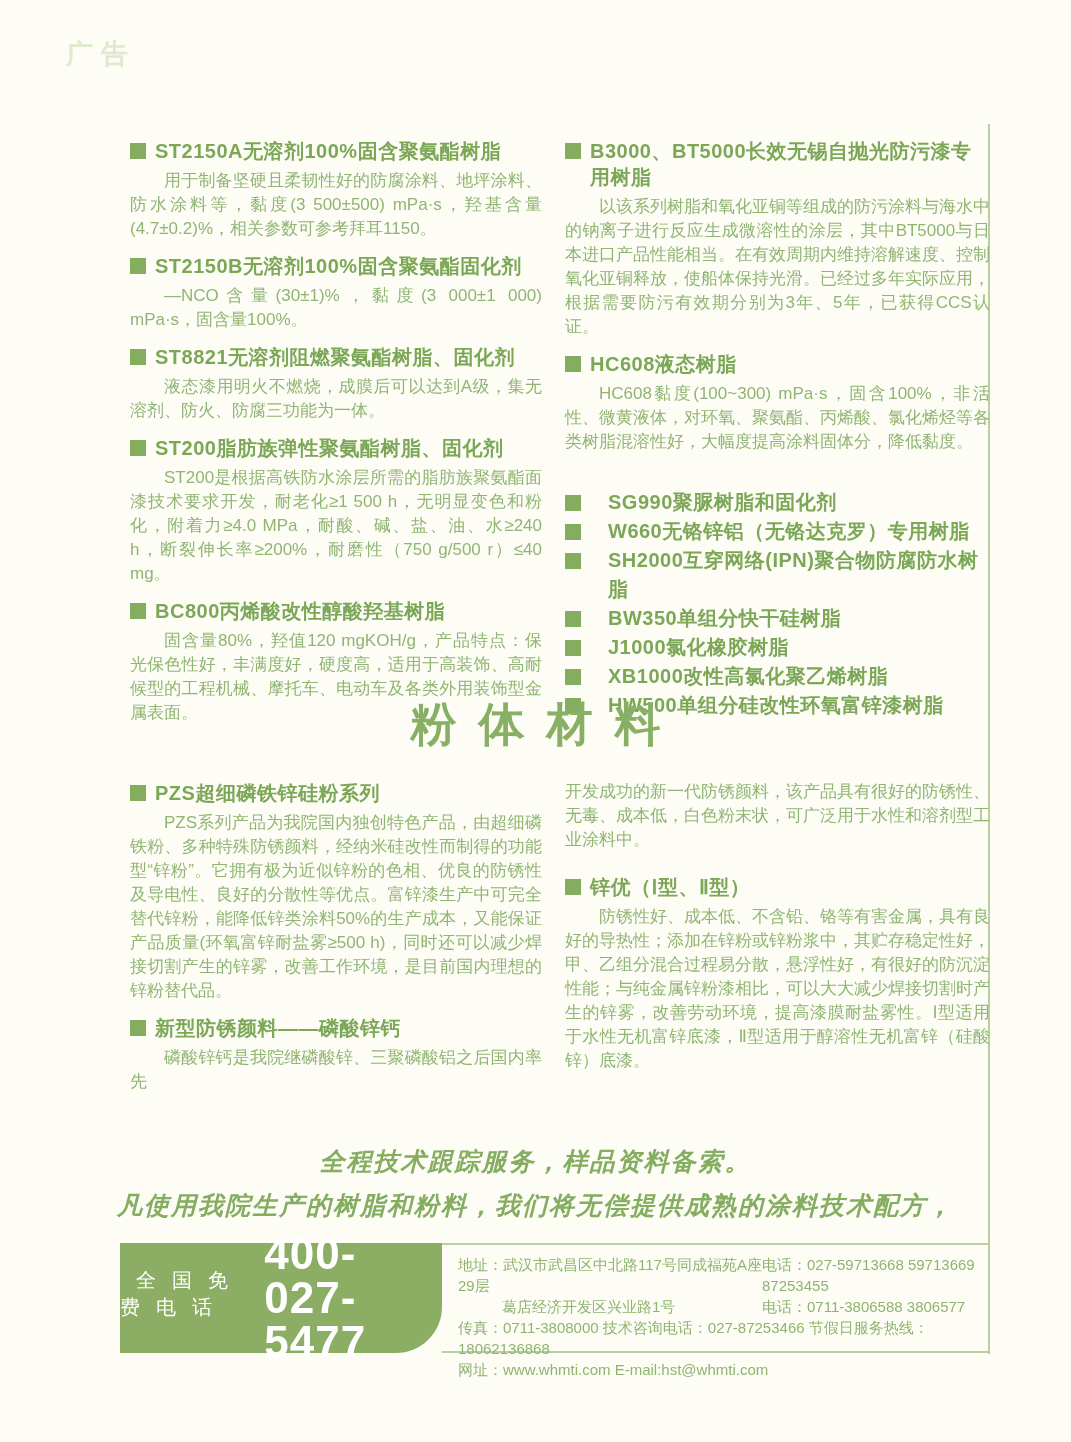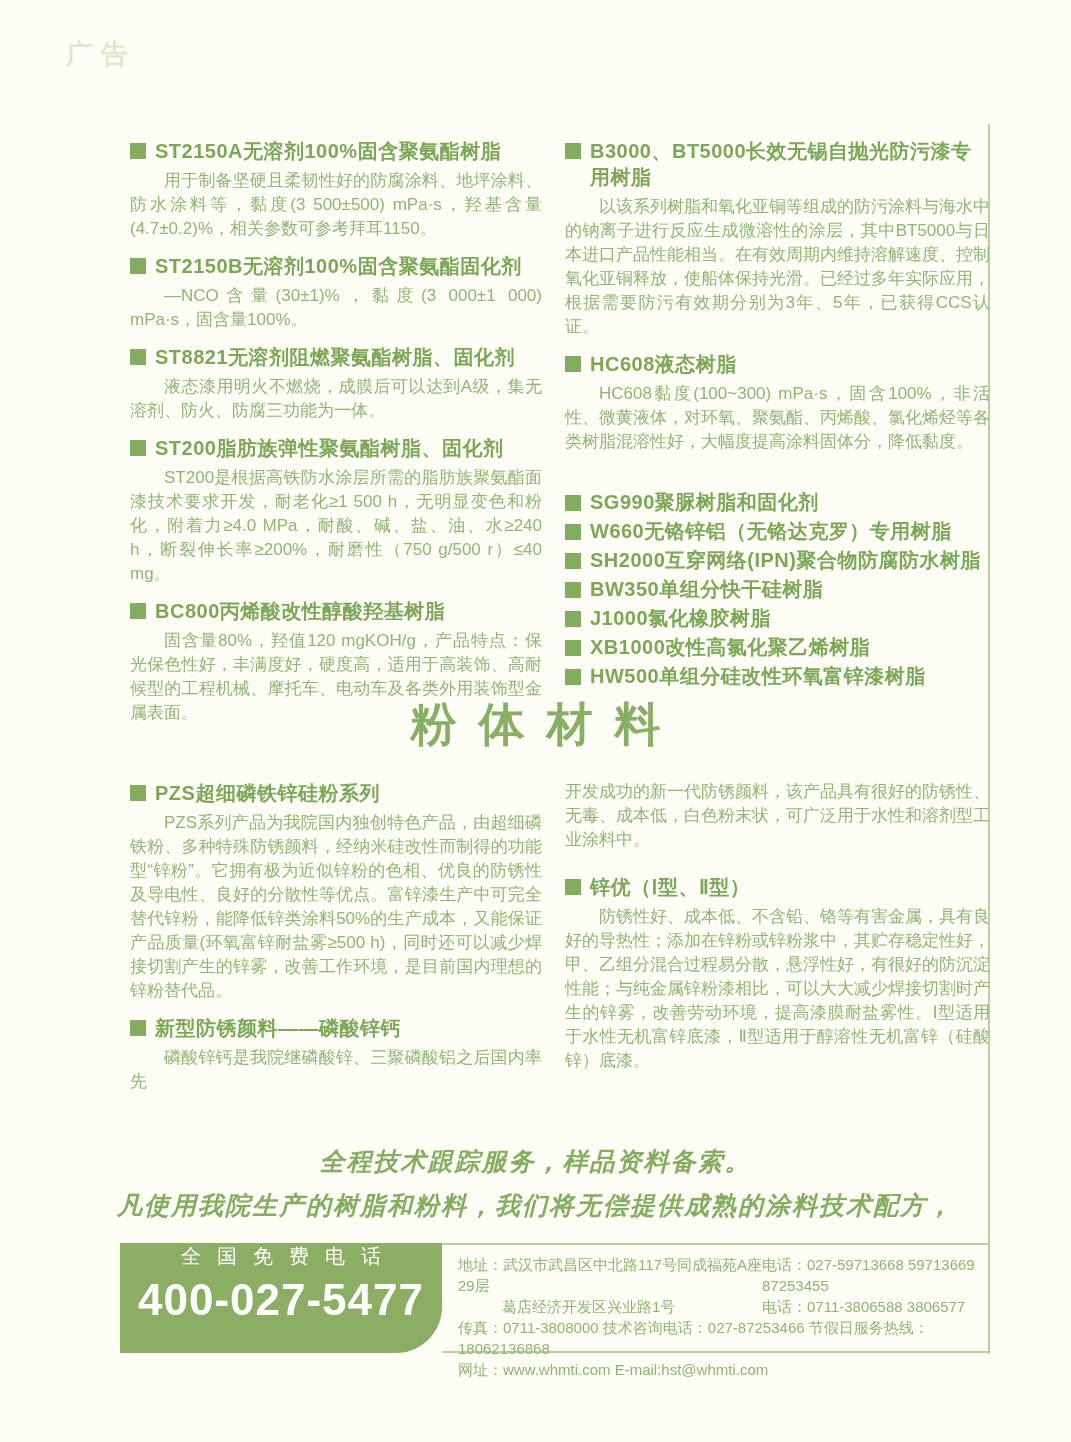--- a/index.html
+++ b/index.html
@@ -42,20 +42,21 @@
     margin:0 0 10px 0;
     font-size:17px;line-height:24px;color:#90b573;
     text-align:justify;text-indent:2em;
   }
   .sec-b.noindent{text-indent:0;}
   .product-list{margin-top:34px;}
   .list-item{
     display:flex;align-items:flex-start;
     font-size:20px;line-height:29px;font-weight:bold;color:#7ca757;
     letter-spacing:0.5px;
+    gap:18px;
   }
   .list-item .bullet{margin-top:7px;}
   .powder-title{
     position:absolute;top:694px;left:0;width:1071px;
     margin:0;text-align:center;
     font-size:46px;font-weight:bold;color:#88b064;
     letter-spacing:22px;text-indent:22px;
     font-family:"Liberation Sans",sans-serif;
   }
   .promise{
@@ -65,21 +66,21 @@
     font-size:25px;line-height:44px;color:#84ad60;letter-spacing:2px;
   }
   .footer{
     position:absolute;top:1243px;left:120px;width:868px;height:110px;
     display:flex;
   }
   .phone-box{
     flex:0 0 322px;
     background:#8cad64;
     border-radius:0 0 46px 0;
-    display:flex;flex-direction:column;justify-content:flex-start;align-items:center;
+    display:flex;flex-direction:row;justify-content:flex-start;align-items:center;
     color:#ffffff;
   }
   .phone-label{
     font-size:20px;letter-spacing:16px;text-indent:16px;margin-bottom:8px;
   }
   .phone-number{
     font-family:Liberation Sans, sans-serif;font-weight:bold;
     font-size:44px;letter-spacing:1px;line-height:44px;
   }
   .contact{

